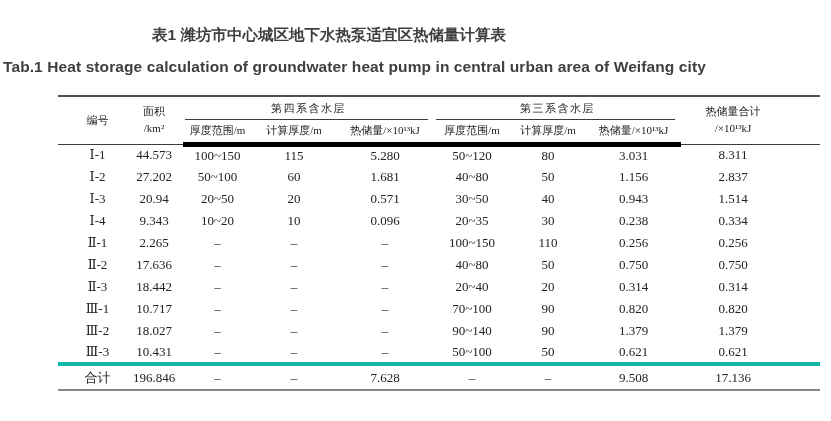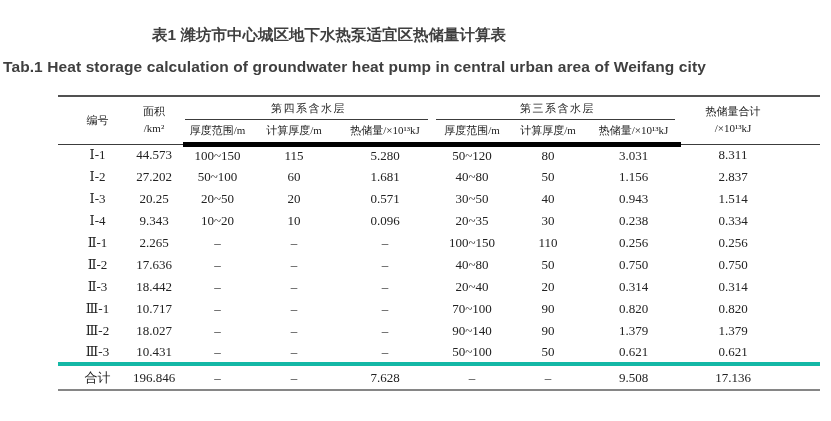--- a/index.html
+++ b/index.html
@@ -119,21 +119,21 @@
       <td>50~100</td>
       <td>60</td>
       <td>1.681</td>
       <td>40~80</td>
       <td>50</td>
       <td>1.156</td>
       <td class="c8">2.837</td>
     </tr>
         <tr>
       <td class="c0">Ⅰ-3</td>
-      <td>20.25</td>
+      <td>20.94</td>
       <td>20~50</td>
       <td>20</td>
       <td>0.571</td>
       <td>30~50</td>
       <td>40</td>
       <td>0.943</td>
       <td class="c8">1.514</td>
     </tr>
         <tr>
       <td class="c0">Ⅰ-4</td>

